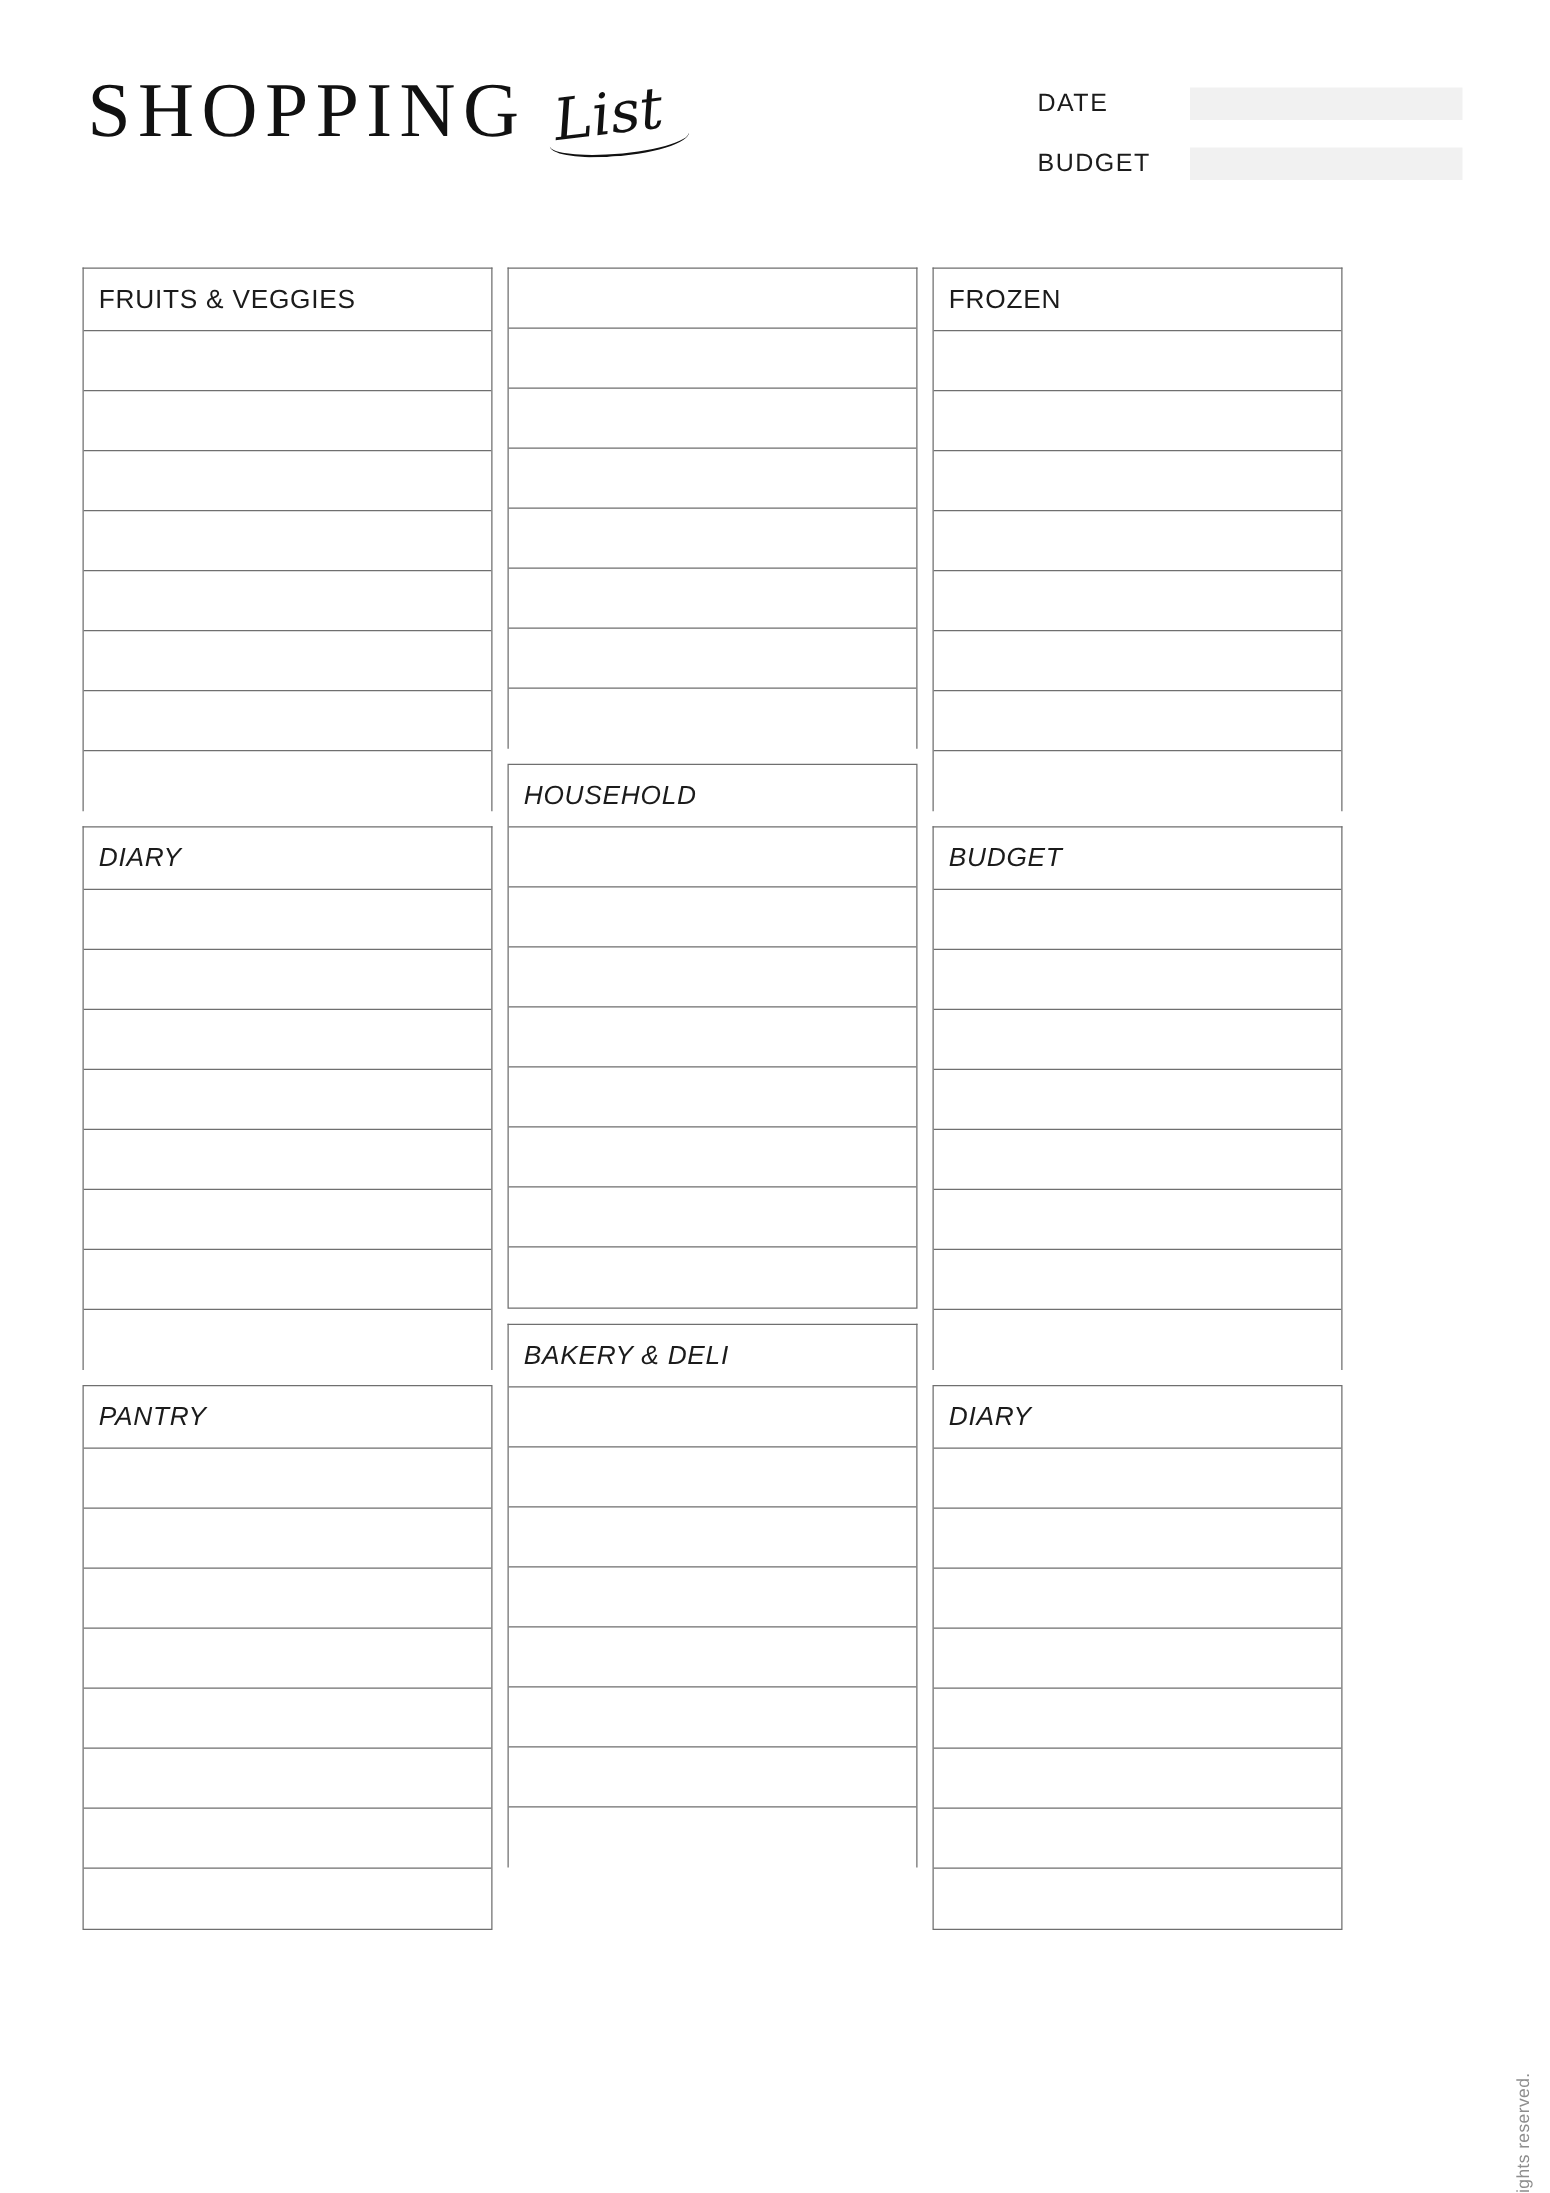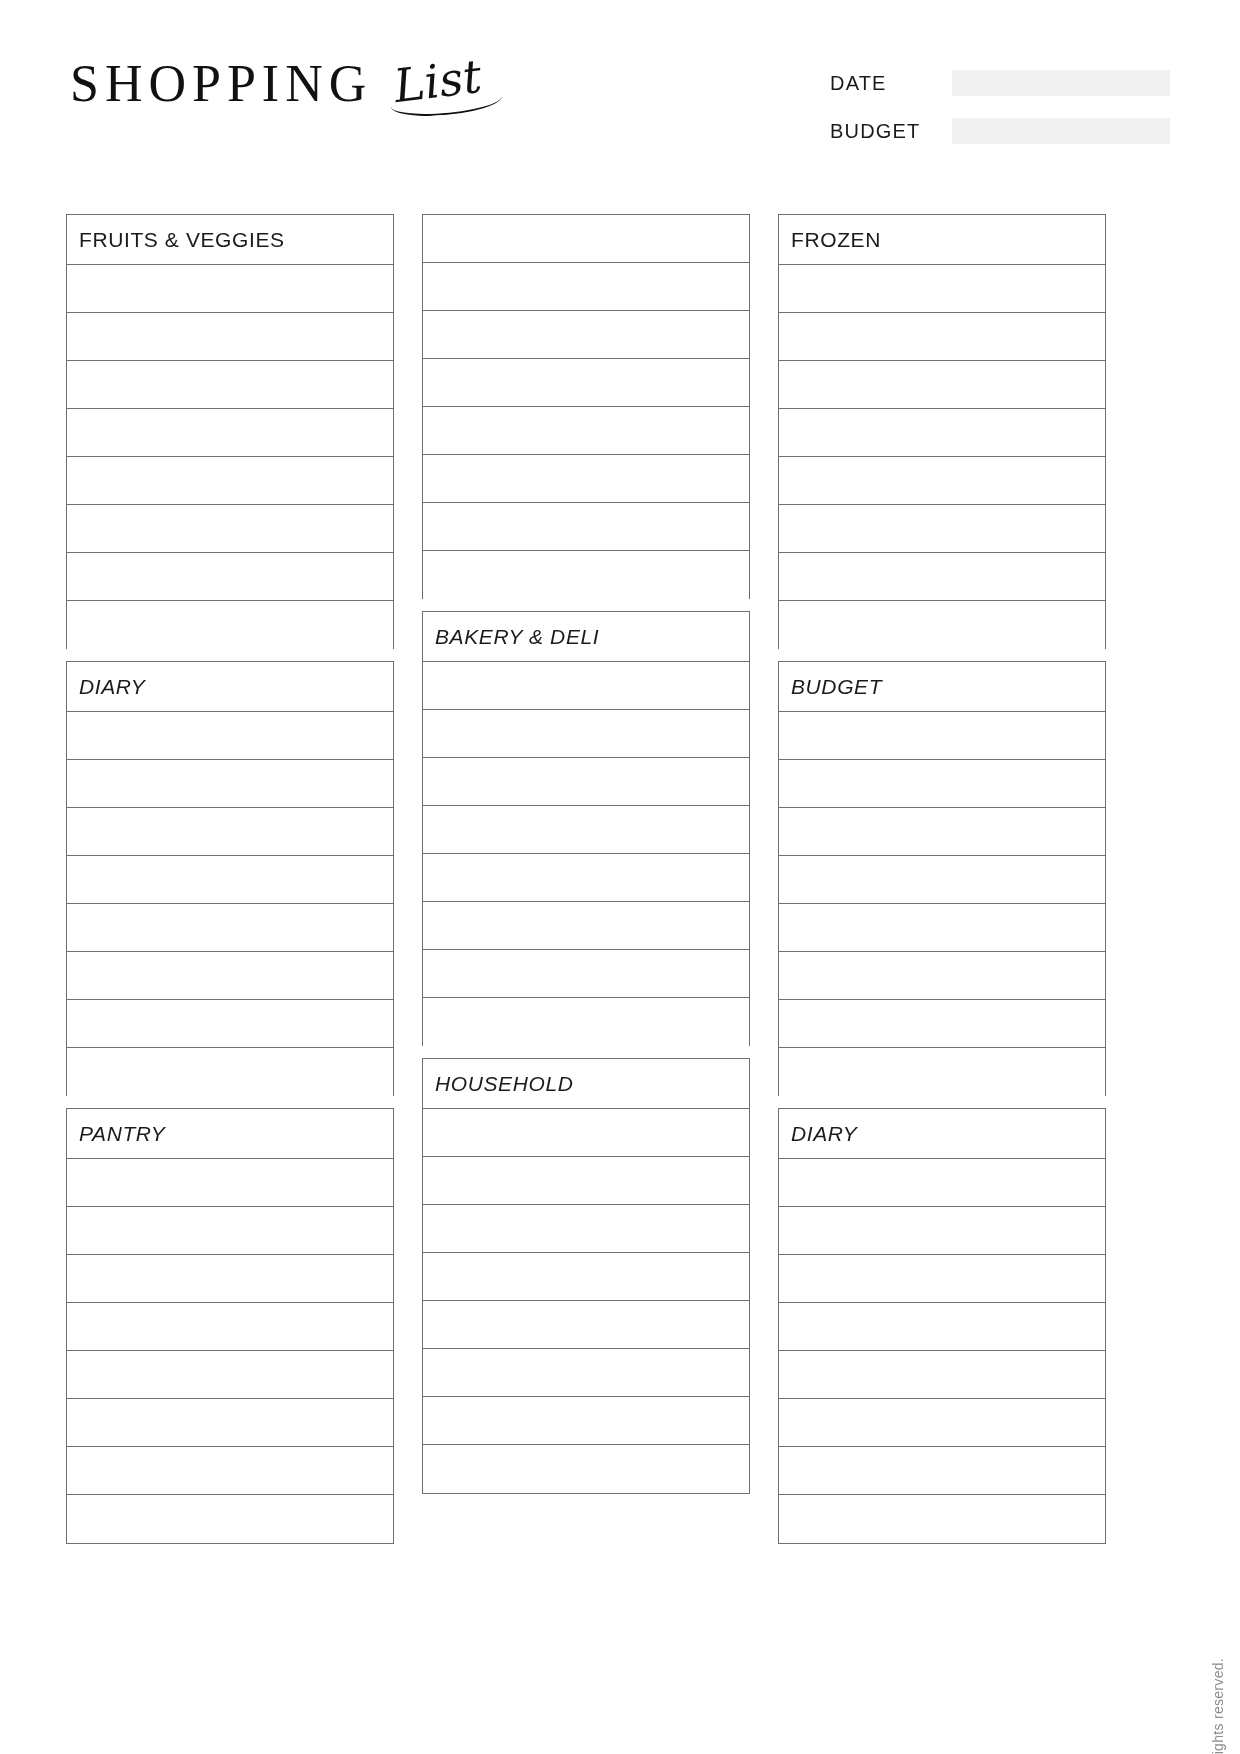--- a/index.html
+++ b/index.html
@@ -26,21 +26,21 @@
   }
   .title-wrap {
     position: absolute;
     left: 0;
     top: 0;
     display: flex;
     align-items: flex-end;
   }
   .title-main {
     font-family: "Liberation Serif", serif;
-    font-size: 52px;
+    font-size: 62px;
     letter-spacing: 6px;
     line-height: 1;
     font-weight: 400;
     color: #111111;
   }
   .title-script {
     font-family: "DejaVu Serif", serif;
     font-style: italic;
     font-size: 46px;
     line-height: 1;
@@ -85,21 +85,21 @@
     background: #f1f1f1;
   }
 
   
   .grid {
     position: absolute;
     left: 66px;
     top: 214px;
     width: 1108px;
     display: flex;
-    gap: 28px;
+    gap: 12px;
   }
   .column {
     width: 328px;
     display: flex;
     flex-direction: column;
     gap: 0;
   }
   .block {
     border: 1px solid #6f6f6f;
     border-bottom: none;
@@ -209,42 +209,42 @@
       <div class="block">
         <div class="row"></div>
         <div class="row"></div>
         <div class="row"></div>
         <div class="row"></div>
         <div class="row"></div>
         <div class="row"></div>
         <div class="row"></div>
         <div class="row last-row"></div>
       </div>
-      <div class="block">
-        <div class="block-title">BAKERY &amp; DELI</div>
-        <div class="row"></div>
-        <div class="row"></div>
-        <div class="row"></div>
-        <div class="row"></div>
-        <div class="row"></div>
-        <div class="row"></div>
-        <div class="row"></div>
-        <div class="row last-row"></div>
-      </div>
       <div class="block last">
         <div class="block-title">HOUSEHOLD</div>
         <div class="row"></div>
         <div class="row"></div>
         <div class="row"></div>
         <div class="row"></div>
         <div class="row"></div>
         <div class="row"></div>
         <div class="row"></div>
         <div class="row last-row"></div>
       </div>
+      <div class="block">
+        <div class="block-title">BAKERY &amp; DELI</div>
+        <div class="row"></div>
+        <div class="row"></div>
+        <div class="row"></div>
+        <div class="row"></div>
+        <div class="row"></div>
+        <div class="row"></div>
+        <div class="row"></div>
+        <div class="row last-row"></div>
+      </div>
     </div>
     <div class="column">
       <div class="block">
         <div class="block-title">FROZEN</div>
         <div class="row"></div>
         <div class="row"></div>
         <div class="row"></div>
         <div class="row"></div>
         <div class="row"></div>
         <div class="row"></div>

